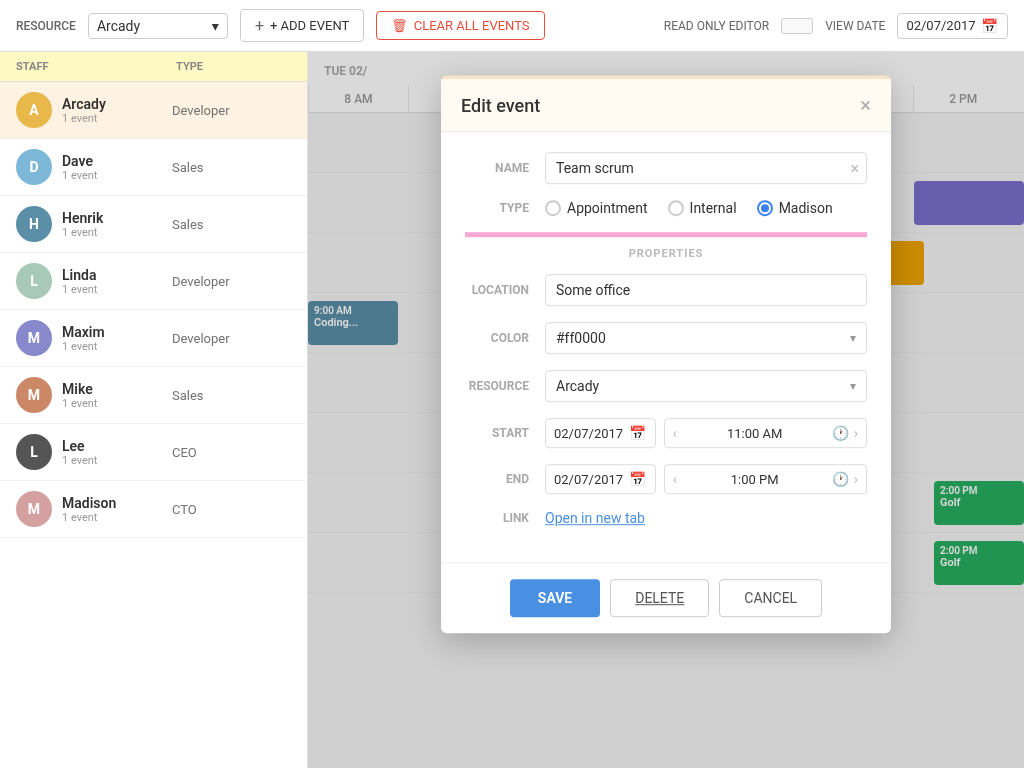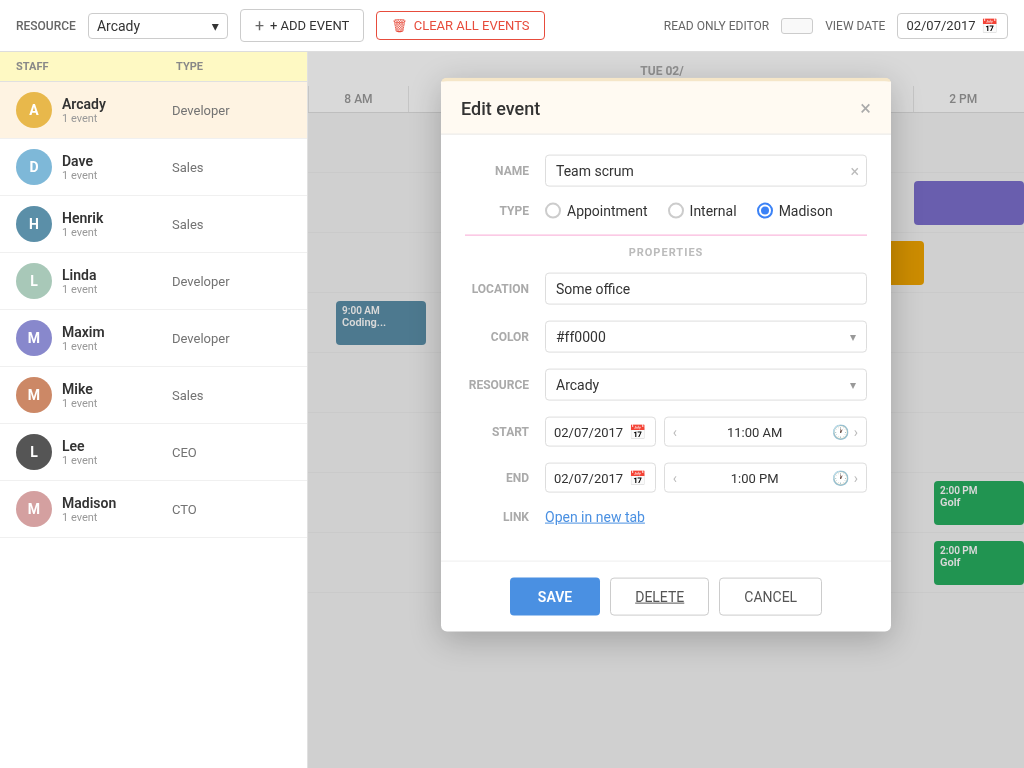--- a/index.html
+++ b/index.html
@@ -99,21 +99,21 @@
     .radio-circle {
       width: 16px; height: 16px; border-radius: 50%; border: 2px solid #ccc;
       display: flex; align-items: center; justify-content: center;
     }
     .radio-circle.checked { border-color: #3b82f6; }
     .radio-circle.checked::after { content: ''; width: 8px; height: 8px; border-radius: 50%; background: #3b82f6; }
     .radio-label { font-size: 14px; color: #333; }
     .properties-divider {
       text-align: center; font-size: 11px; font-weight: 700; color: #bbb;
       text-transform: uppercase; letter-spacing: 1px; margin-bottom: 14px;
-      border-top: 1px solid #f9a8d4; padding-top: 10px;
+      border-top: 5px solid #f9a8d4; padding-top: 10px;
     }
     .select-control {
       flex: 1; border: 1px solid #ddd; border-radius: 4px; padding: 7px 10px;
       font-size: 14px; color: #333; background: #fff; display: flex;
       align-items: center; justify-content: space-between; cursor: pointer;
     }
     .select-arrow { color: #999; font-size: 12px; }
     .date-time-row { display: flex; gap: 8px; flex: 1; }
     .date-picker { display: flex; align-items: center; border: 1px solid #ddd; border-radius: 4px; padding: 6px 8px; font-size: 13px; color: #333; gap: 6px; cursor: pointer; }
     .time-picker { display: flex; align-items: center; border: 1px solid #ddd; border-radius: 4px; padding: 6px 8px; font-size: 13px; color: #333; gap: 4px; flex: 1; cursor: pointer; }
@@ -249,21 +249,21 @@
       </div>
       <div class="staff-type">CTO</div>
     </div>
       </div>
   </div>
 
   <div class="calendar-area">
 
     <div class="calendar-header">
       <div style="display:flex; flex-direction:column; width:100%;">
-        <div style="display:flex; justify-content:center; padding: 4px 8px 0 0;">
+        <div style="display:flex; justify-content:flex-start; padding: 4px 8px 0 0;">
           <span class="date-header">TUE 02/</span>
         </div>
         <div class="time-cols" id="time-cols">
             <div class="time-col">8 AM</div>
             <div class="time-col">9 AM</div>
             <div class="time-col">10 AM</div>
             <div class="time-col lunch">LUNCH TIME</div>
             <div class="time-col">12 PM</div>
             <div class="time-col">1 PM</div>
             <div class="time-col">2 PM</div>
@@ -288,21 +288,21 @@
         </div>
       </div>
 
       <div style="position:relative; height:60px; border-bottom:1px solid #eee;">
         <div class="event-block event-orange" style="right:100px; top:8px; width:110px; height:44px;">
           <div style="font-size:10px;">...ing</div>
         </div>
       </div>
 
       <div style="position:relative; height:60px; border-bottom:1px solid #eee;">
-        <div class="event-block event-blue" style="left:0; top:8px; width:90px; height:44px;margin-left:28px;">
+        <div class="event-block event-blue" style="left:0; top:8px; width:90px; height:44px;">
           <div>
             <div style="font-size:10px;">9:00 AM</div>
             <div style="font-size:11px;">Coding...</div>
           </div>
         </div>
       </div>
 
       <div style="height:60px; border-bottom:1px solid #eee;"></div>
       <div style="height:60px; border-bottom:1px solid #eee;"></div>
 

